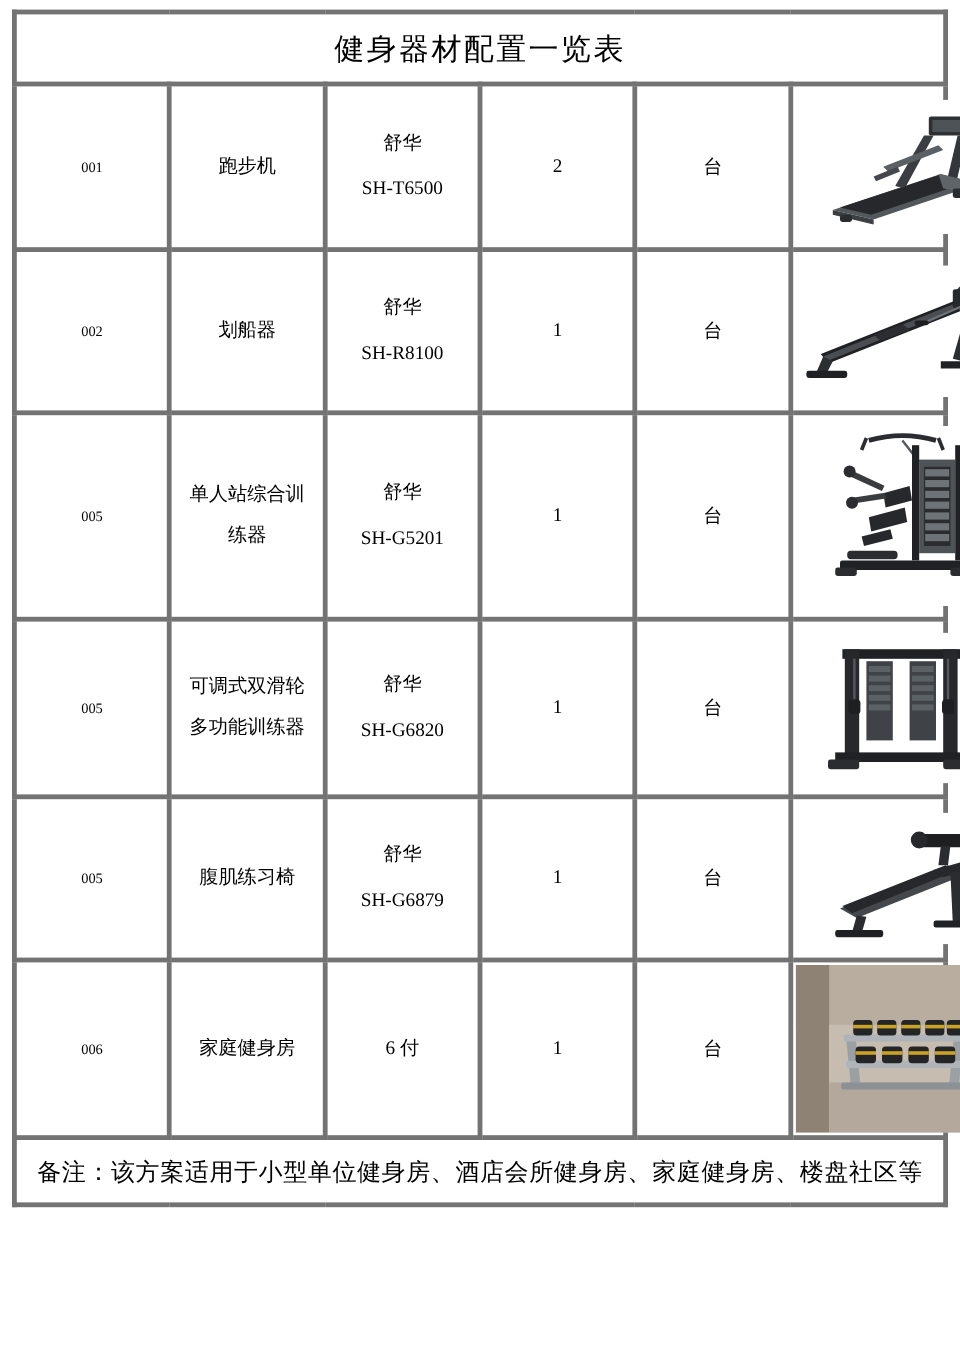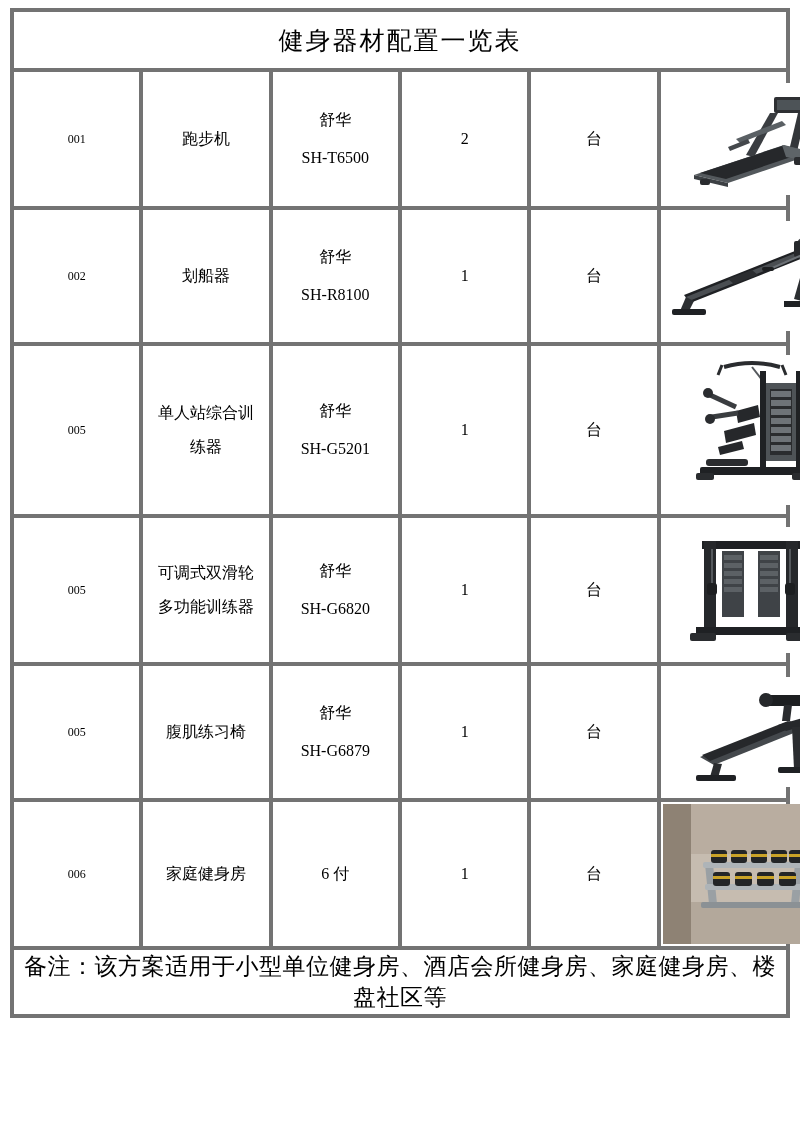--- a/index.html
+++ b/index.html
@@ -71,21 +71,21 @@
   .img-box {
     width: 176px;
     height: 100%;
     display: flex;
     align-items: center;
     justify-content: center;
     overflow: hidden;
   }
   .note-cell {
     height: 50px;
-    font-size: 23px;
+    font-size: 20px;
     font-weight: bold;
     letter-spacing: 0.5px;
   }
   .r1 { height: 138px; }
   .r2 { height: 136px; }
   .r3 { height: 172px; }
   .r4 { height: 148px; }
   .r5 { height: 136px; }
   .r6 { height: 144px; }
   svg { display: block; }

